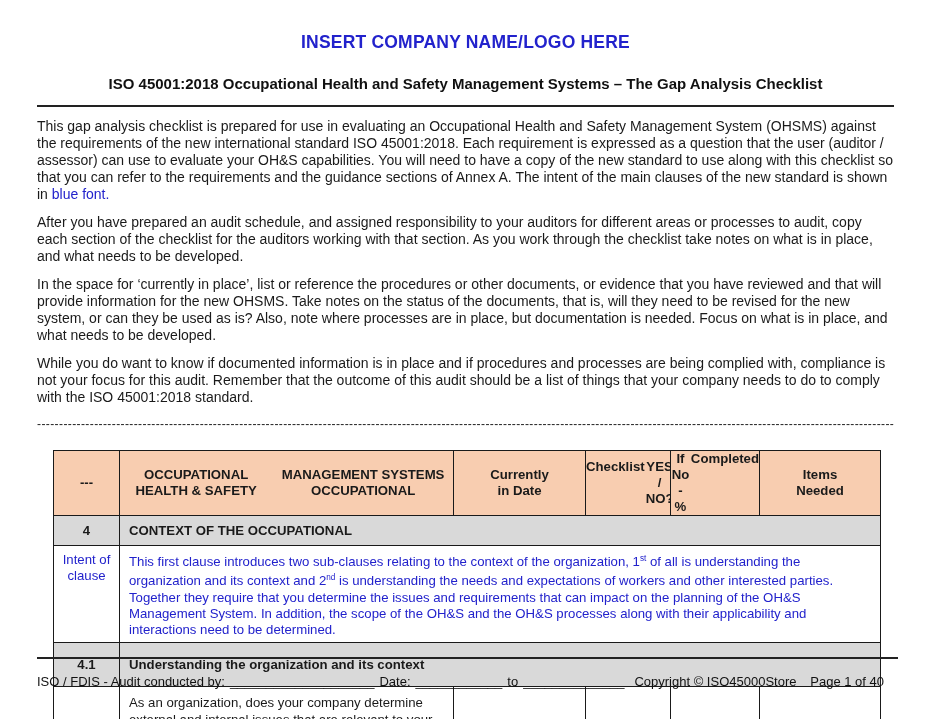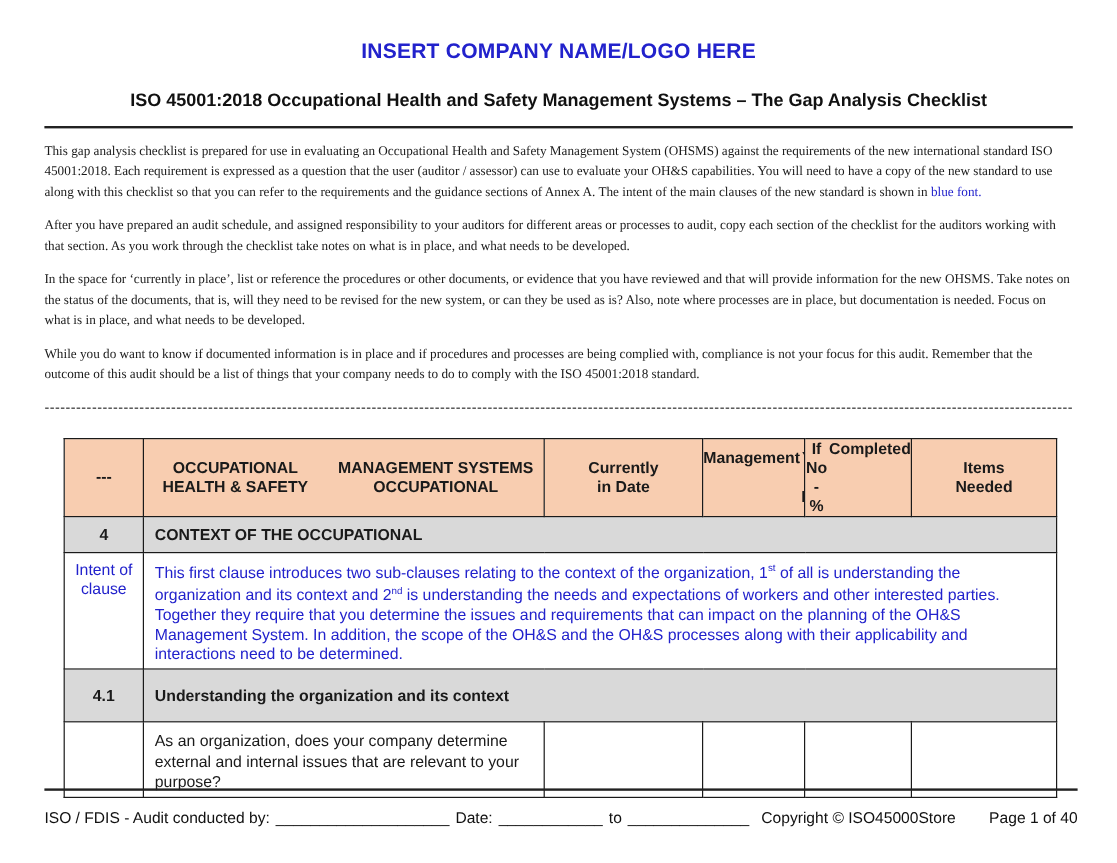--- a/index.html
+++ b/index.html
@@ -13,21 +13,21 @@
   .company-title {
     text-align:center; font-weight:bold; font-size:17.5px;
     color:#2222cc; margin:8px 0 0 0; letter-spacing:0.2px;
   }
   .doc-title {
     text-align:center; font-weight:bold; font-size:15px;
     color:#111; margin:22px 0 0 0;
   }
   .top-rule { border:none; border-top:2px solid #222; margin:13px 0 0 0; }
 
-  p.intro { font-size:11px; line-height:17px; margin:11px 0;font-family:Liberation Serif, serif; }
+  p.intro { font-size:14px; line-height:17px; margin:11px 0; }
   .blue { color:#2222cc; }
 
   .dash-sep {
     font-size:12px; white-space:nowrap; overflow:hidden;
     color:#222; margin-top:8px; letter-spacing:0.4px;
   }
 
   table.gap {
     border-collapse:collapse; table-layout:fixed;
     width:827px; margin:19px 0 0 16px;
@@ -63,21 +63,21 @@
   tr.question-row .q-text { padding:7px 10px 4px 9px; line-height:17px; }
 
   .footer { position:absolute; left:37px; right:33px; top:657px; }
   .footer-rule { border:none; border-top:2px solid #222; margin:0; }
   .footer-text {
     display:flex; align-items:baseline; font-size:13px; margin-top:15px;
     white-space:nowrap; color:#111;
   }
   .footer-text .gap5 { margin-left:5px; }
   .footer-text .copyright { margin-left:10px; }
-  .footer-text .page-num { margin-left:auto; }
+  .footer-text .page-num { margin-left:auto; margin-right:14px; }
   .blank-line { letter-spacing:0; }
 </style>
 </head>
 <body>
 
 <div class="content">
 
   <div class="company-title">INSERT COMPANY NAME/LOGO HERE</div>
 
   <div class="doc-title">ISO 45001:2018 Occupational Health and Safety Management Systems – The Gap Analysis Checklist</div>
@@ -114,21 +114,21 @@
         </div>
       </th>
       <th>
         <div class="th-stack">
           <span>Currently</span>
           <span>in Date</span>
         </div>
       </th>
       <th>
         <div class="th-tight">
-          <span>Management</span>
+          <span>Checklist</span>
           <span>YES / NO?</span>
         </div>
       </th>
       <th>
         <div class="th-tight">
           <span>If No - %</span>
           <span>Completed</span>
         </div>
       </th>
       <th>

